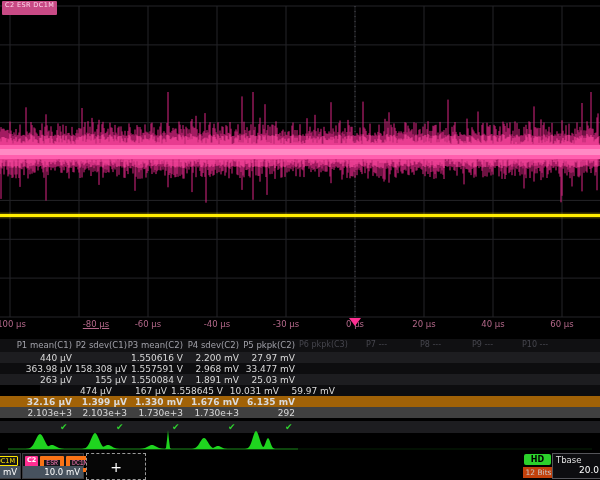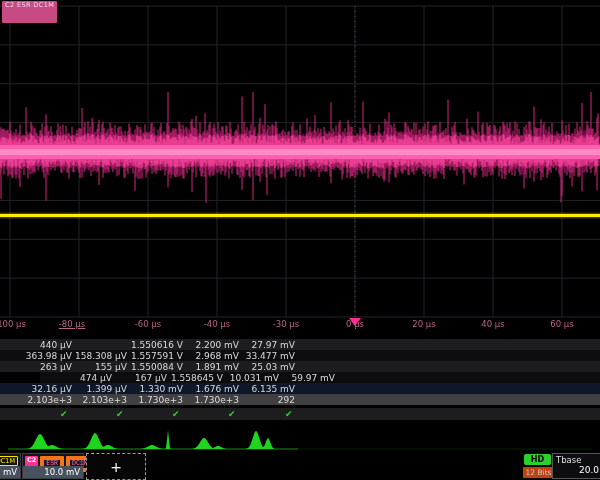--- a/index.html
+++ b/index.html
@@ -3,21 +3,21 @@
 <meta charset="utf-8">
 <style>
   html,body{margin:0;padding:0;background:#000;}
   .screen{position:relative;width:600px;height:480px;background:#000;overflow:hidden;
           font-family:"DejaVu Sans",sans-serif;}
 
   
   #scope-svg{position:absolute;left:0;top:0;}
 
   
-  .top-label{position:absolute;left:2px;top:1px;height:22px;line-height:9px;
+  .top-label{position:absolute;left:2px;top:1px;height:14px;line-height:9px;
              background:#c84a85;color:#ffd7ea;font-size:6.5px;letter-spacing:.4px;
              padding:0 3px;border-radius:1px;filter:blur(.45px);white-space:nowrap;}
 
   
   .time-axis{position:absolute;left:0;top:319px;width:600px;height:14px;}
   .time-axis span{position:absolute;top:0;transform:translateX(-50%);
                   font-size:8.5px;color:#b4688a;white-space:nowrap;}
   .trig-marker{position:absolute;left:349px;top:318px;width:0;height:0;
                border-left:6px solid transparent;border-right:6px solid transparent;
                border-top:8px solid #ff2f92;}
@@ -91,32 +91,44 @@
       <rect x="0" y="145" width="600" height="14" fill="#ff5fae"></rect>
       <rect x="0" y="149" width="600" height="6" fill="#ff8ac4"></rect>
       <rect x="0" y="212.5" width="600" height="6" fill="rgba(255,230,0,0.25)"></rect>
       <rect x="0" y="214" width="600" height="3" fill="#ffec00"></rect>
     </svg>
 
   <div class="top-label">C2 ESR DC1M</div>
 
   <div class="time-axis">
       <span style="left: 10px;">-100 µs</span>
-      <span style="left: 72px; text-decoration: underline;">-80 µs</span>
+      <span style="left: 96px; text-decoration: underline;">-80 µs</span>
       <span style="left: 148px;">-60 µs</span>
       <span style="left: 217px;">-40 µs</span>
       <span style="left: 286px;">-30 µs</span>
       <span style="left: 355px;">0 µs</span>
       <span style="left: 424px;">20 µs</span>
       <span style="left: 493px;">40 µs</span>
       <span style="left: 562px;">60 µs</span>
     </div>
   <div class="trig-marker"></div>
 
   <div class="mtable">
+      <div class="mrow mhead" style="background: rgb(16, 16, 18);">
+        <span class="hdr" style="right: 528px;">P1 mean(C1)</span>
+        <span class="hdr" style="right: 473px;">P2 sdev(C1)</span>
+        <span class="hdr" style="right: 417px;">P3 mean(C2)</span>
+        <span class="hdr" style="right: 361px;">P4 sdev(C2)</span>
+        <span class="hdr" style="right: 305px;">P5 pkpk(C2)</span>
+        <span class="dim" style="left: 299px;">P6 pkpk(C3)</span>
+        <span class="dim" style="left: 366px;">P7 ---</span>
+        <span class="dim" style="left: 420px;">P8 ---</span>
+        <span class="dim" style="left: 472px;">P9 ---</span>
+        <span class="dim" style="left: 522px;">P10 ---</span>
+      </div>
       <div class="mrow" style="background: rgb(29, 29, 32);">
         <span class="val" style="right: 528px;">440 µV</span>
         <span class="val" style="right: 473px; margin-top: 19px;">160 µV</span>
         <span class="val" style="right: 417px;">1.550616 V</span>
         <span class="val" style="right: 361px;">2.200 mV</span>
         <span class="val" style="right: 305px;">27.97 mV</span>
       </div>
       <div class="mrow" style="background: rgb(13, 13, 15);">
         <span class="val" style="right: 528px;">363.98 µV</span>
         <span class="val" style="right: 473px;">158.308 µV</span>
@@ -131,21 +143,21 @@
         <span class="val" style="right: 361px;">1.891 mV</span>
         <span class="val" style="right: 305px;">25.03 mV</span>
       </div>
       <div class="mrow" style="background: rgb(13, 13, 15); margin-left: 40px;">
         <span class="val" style="right: 528px;">474 µV</span>
         <span class="val" style="right: 473px;">167 µV</span>
         <span class="val" style="right: 417px;">1.558645 V</span>
         <span class="val" style="right: 361px;">10.031 mV</span>
         <span class="val" style="right: 305px;">59.97 mV</span>
       </div>
-      <div class="mrow" style="background: #0f172a;">
+      <div class="mrow" style="background: #a16207; font-weight: bold;">
         <span class="val" style="right: 528px;">32.16 µV</span>
         <span class="val" style="right: 473px;">1.399 µV</span>
         <span class="val" style="right: 417px;">1.330 mV</span>
         <span class="val" style="right: 361px;">1.676 mV</span>
         <span class="val" style="right: 305px;">6.135 mV</span>
       </div>
       <div class="mrow" style="background: #404040;">
         <span class="val" style="right: 528px;">2.103e+3</span>
         <span class="val" style="right: 473px;">2.103e+3</span>
         <span class="val" style="right: 417px;">1.730e+3</span>

